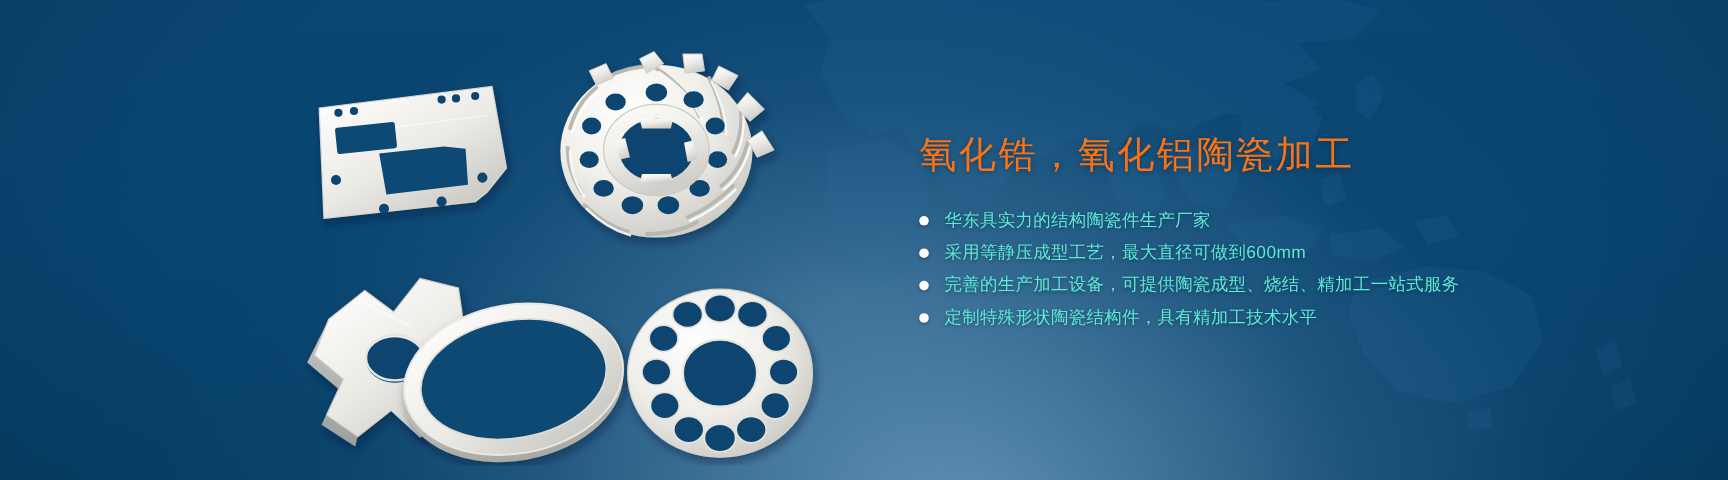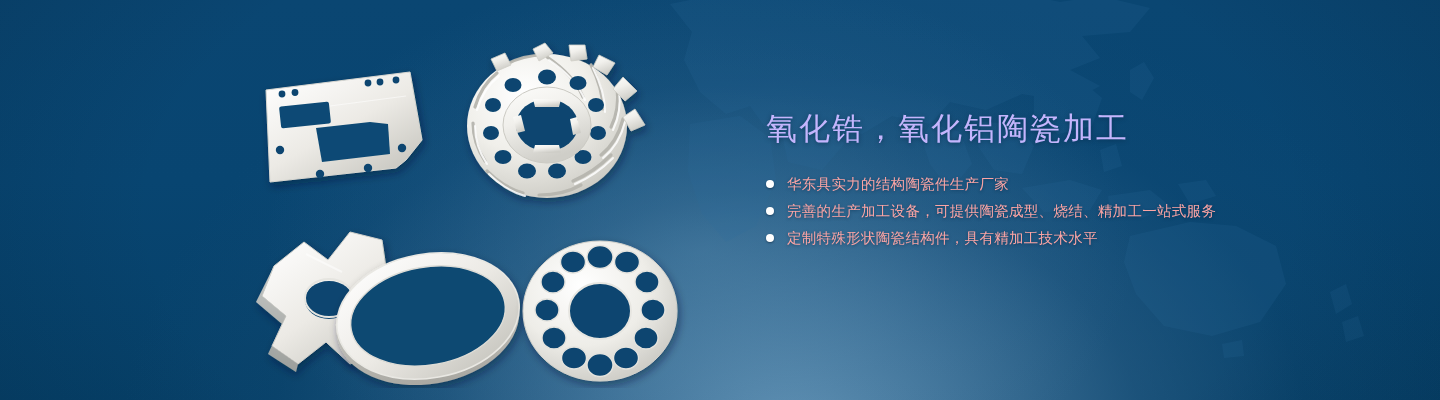--- a/index.html
+++ b/index.html
@@ -71,21 +71,21 @@
 
   
   .copy{
     position:absolute; left:766px; top:108px;
     width:620px;
   }
   .headline{
     font-size:31px;
     line-height:42px;
     letter-spacing:2px;
-    color:#c4b5fd;
+    color:#f97316;
     font-weight:400;
     text-shadow:0 1px 4px rgba(3,34,60,.55);
     white-space:nowrap;
   }
   .bullets{ margin-top:22px; list-style:none; }
   .bullet{
     display:flex;
     align-items:center;
     height:24px;
     margin-bottom:3px;
@@ -94,21 +94,21 @@
     width:8px; height:8px;
     border-radius:50%;
     background:#ffffff;
     flex:0 0 8px;
     margin-right:13px;
     box-shadow:0 1px 2px rgba(0,20,40,.45);
   }
   .btext{
     font-size:14.5px;
     line-height:24px;
-    color:#fca5a5;
+    color:#5eead4;
     letter-spacing:.3px;
     text-shadow:0 1px 3px rgba(3,34,60,.5);
     white-space:nowrap;
     text-align:center;
   }
 </style>
 </head>
 <body>
 
 <div class="banner">
@@ -323,20 +323,24 @@
   <div class="copy">
     <div class="headline">氧化锆，氧化铝陶瓷加工</div>
 
     <ul class="bullets">
       <li class="bullet">
         <span class="dot"></span>
         <span class="btext">华东具实力的结构陶瓷件生产厂家</span>
       </li>
       <li class="bullet">
         <span class="dot"></span>
+        <span class="btext">采用等静压成型工艺，最大直径可做到600mm</span>
+      </li>
+      <li class="bullet">
+        <span class="dot"></span>
         <span class="btext">完善的生产加工设备，可提供陶瓷成型、烧结、精加工一站式服务</span>
       </li>
       <li class="bullet">
         <span class="dot"></span>
         <span class="btext">定制特殊形状陶瓷结构件，具有精加工技术水平</span>
       </li>
     </ul>
   </div>
 
 </div>

